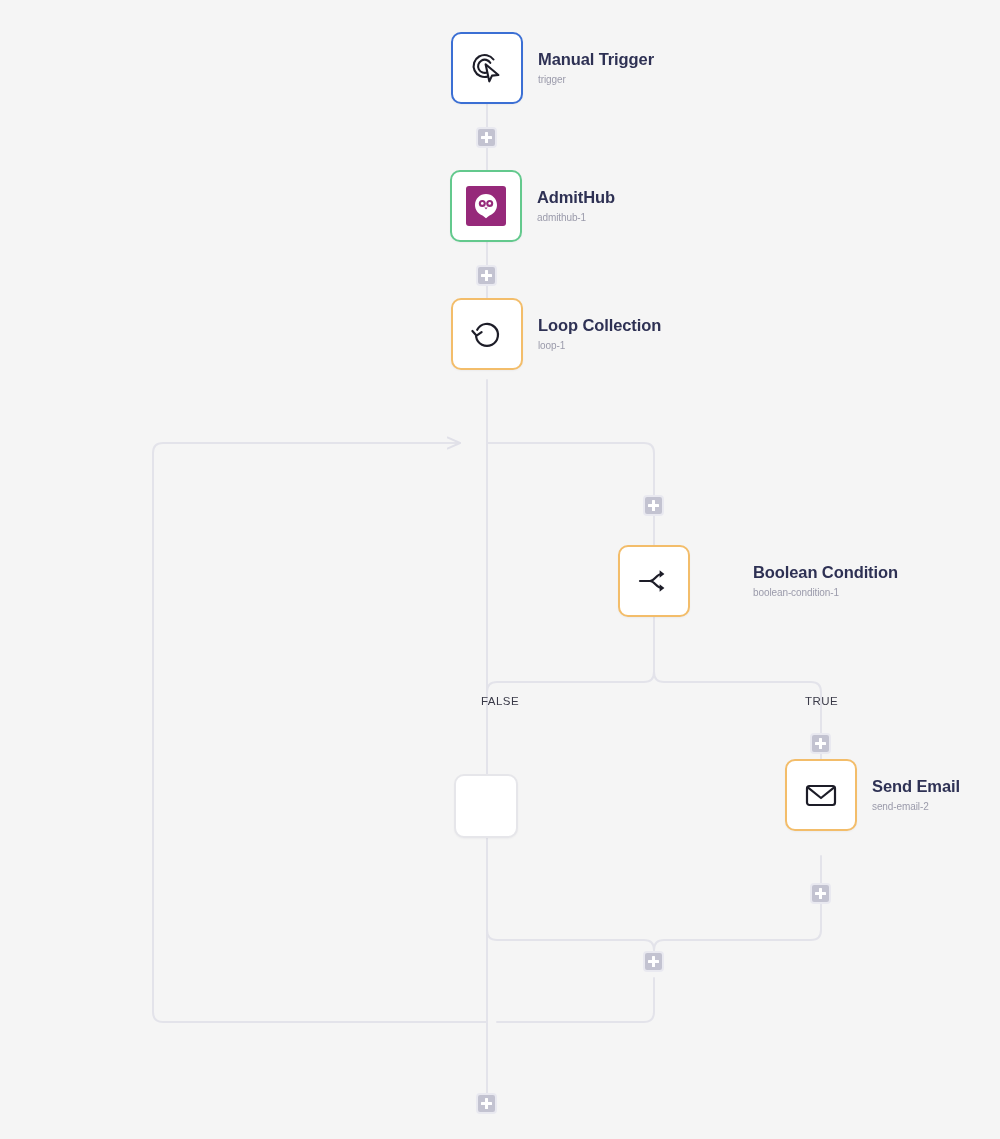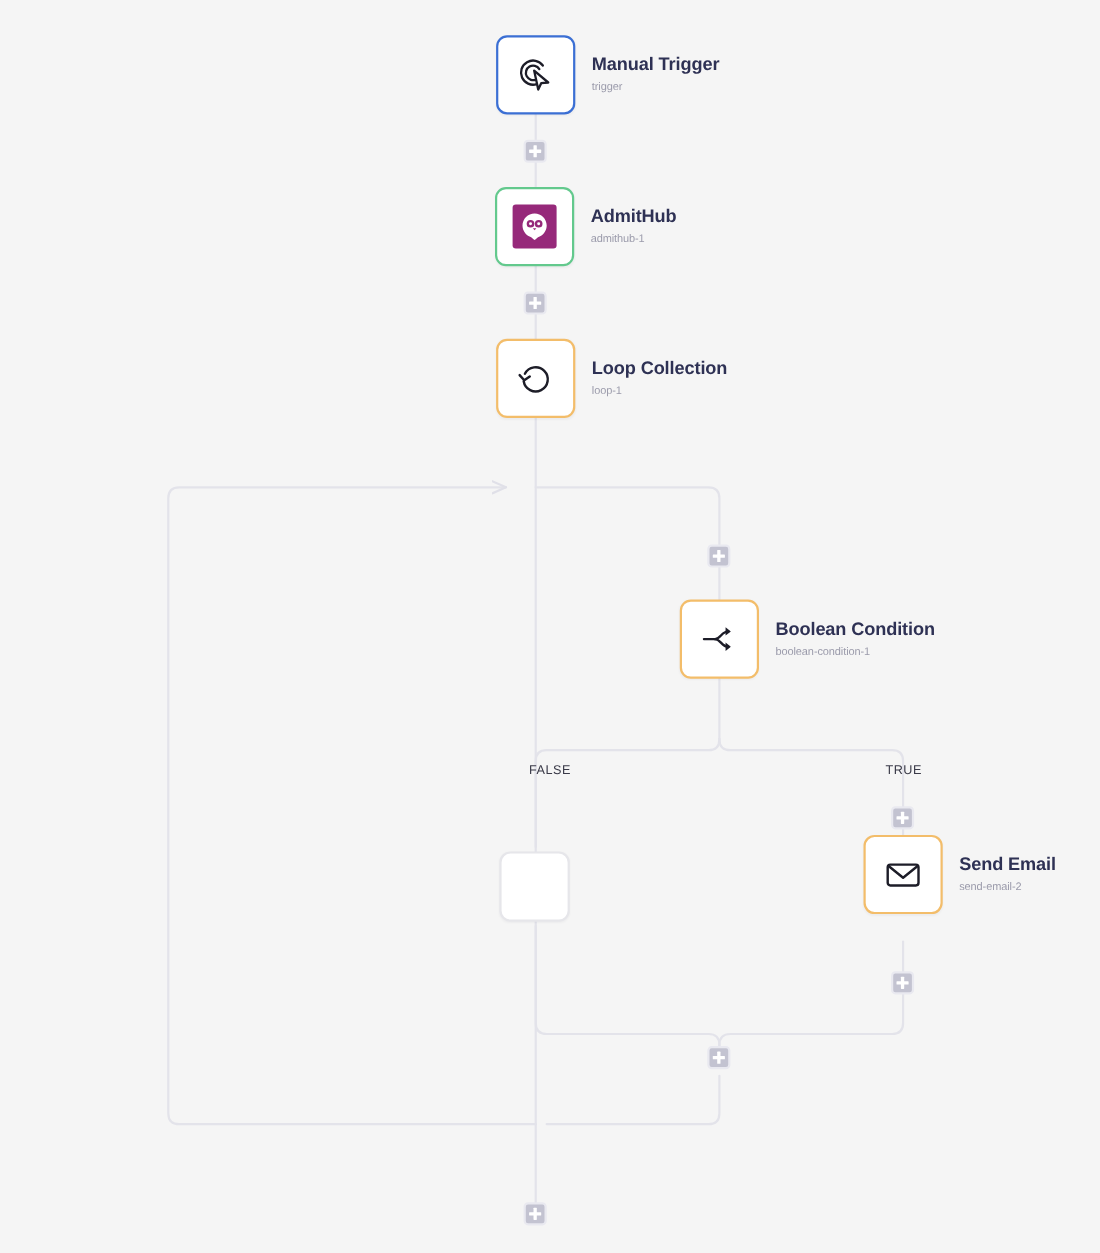--- a/index.html
+++ b/index.html
@@ -200,40 +200,40 @@
       </span>
     </div>
     <div class="node-label">
       <div class="node-title">AdmitHub</div>
       <div class="node-sub">admithub-1</div>
     </div>
   </div>
 
   <div class="plus-btn" style="left:476px; top:265px;"></div>
 
-  <div class="node" style="left:451px; top:308px;">
+  <div class="node" style="left:451px; top:298px;">
     <div class="node-box accent-orange">
       <span>
         <svg class="icon-svg" width="38" height="38" viewBox="0 0 38 38">
           <g fill="none" stroke="#1d1d28" stroke-width="2.2" stroke-linecap="round" stroke-linejoin="round">
             <path d="M9.2,14.8 A11,11 0 1 1 8.1,21.6"></path>
             <path d="M4.4,16.0 L8.6,20.7 L13.6,17.2"></path>
           </g>
         </svg>
       </span>
     </div>
     <div class="node-label">
       <div class="node-title">Loop Collection</div>
       <div class="node-sub">loop-1</div>
     </div>
   </div>
 
   <div class="plus-btn" style="left:643px; top:495px;"></div>
 
-  <div class="node" style="left:618px; top:545px;">
+  <div class="node" style="left:618px; top:545px;gap:48px;">
     <div class="node-box accent-orange">
       <span>
         <svg class="icon-svg" width="40" height="40" viewBox="0 0 40 40">
           <g fill="none" stroke="#1d1d28" stroke-width="2.2" stroke-linecap="round" stroke-linejoin="round">
             <path d="M6,20 L16,20"></path>
             <path d="M16,20 C21,20 22,13 28,13"></path>
             <path d="M16,20 C21,20 22,27 28,27"></path>
           </g>
           <path d="M25.6,9.2 L30.4,13 L25.6,16.8 Z" fill="#1d1d28"></path>
           <path d="M25.6,23.2 L30.4,27 L25.6,30.8 Z" fill="#1d1d28"></path>

